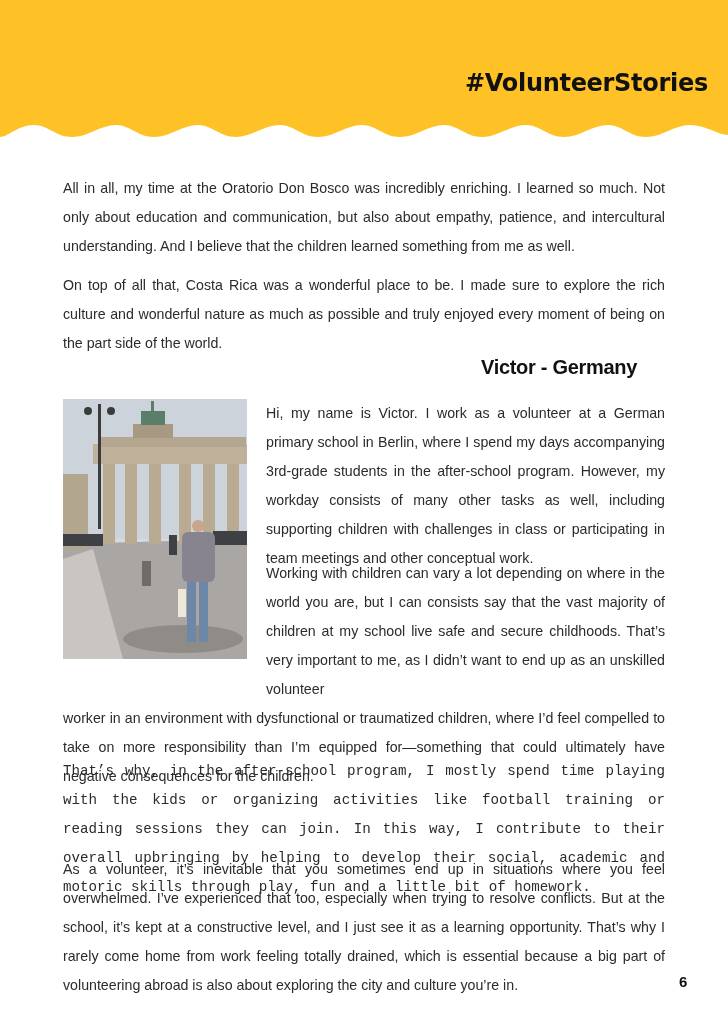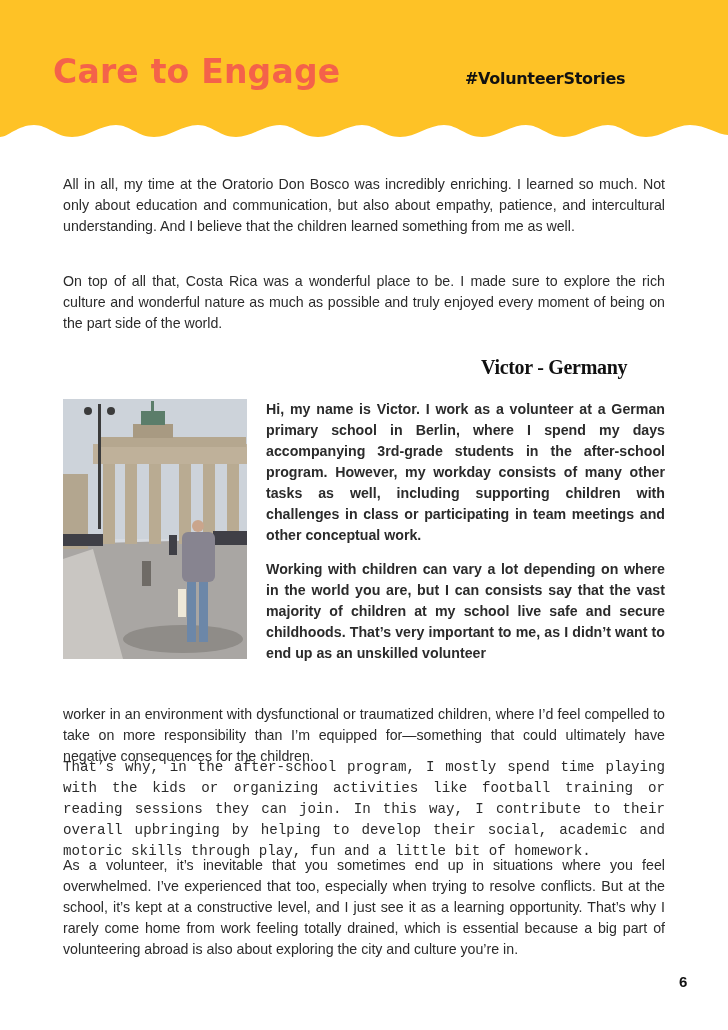--- a/index.html
+++ b/index.html
@@ -2,44 +2,43 @@
 <html><head>
 <meta charset="utf-8">
 <style>
   html, body { margin:0; padding:0; }
   body { width:728px; height:1030px; background:#ffffff; position:relative; overflow:hidden;
          font-family:"Liberation Sans", sans-serif; color:#2a2a2a; }
   .header { position:absolute; left:0; top:0; width:728px; height:140px; }
   .header svg { position:absolute; left:0; top:0; }
   .brand { position:absolute; left:53px; top:52px; font-size:33px; font-weight:bold; color:#f4624a;
            letter-spacing:0.2px; font-family:"DejaVu Sans", sans-serif; }
-  .hashtag { position:absolute; left:465px; top:69px; font-size:16px; font-weight:bold; color:#111;
+  .hashtag { position:absolute; left:465px; top:69px; font-size:24px; font-weight:bold; color:#111;
              font-family:"DejaVu Sans", sans-serif; letter-spacing:-0.3px; }
-  .para { position:absolute; left:63px; width:602px; font-size:14.2px; line-height:21px;
+  .para { position:absolute; left:63px; width:602px; font-size:14.2px; line-height:29px;
           text-align:justify; color:#2b2b2b; margin:0; }
   .para.last-left { text-align-last:left; }
   .subhead { position:absolute; left:481px; top:356px; font-size:20px; font-weight:bold; color:#111;
-             font-family:Liberation Serif, serif; letter-spacing:-0.3px; }
+             font-family:Liberation Sans, sans-serif; letter-spacing:-0.3px; }
   .photo { position:absolute; left:63px; top:399px; width:184px; height:260px; overflow:hidden; }
-  .side { left:266px; width:399px;font-weight:bold; }
+  .side { left:266px; width:399px; }
   .page-num { position:absolute; left:679px; top:973px; font-size:15px; font-weight:bold; color:#111; }
 </style>
 </head>
 <body>
 
 <div class="header">
   <svg width="728" height="140" viewBox="0 0 728 140">
     <path fill="#fec226" d="M0,0 H728 V135
       C718,135 706,125 690,125 C674,125 662,137 646,137 C630,137 622,125 608,125 C592,125 580,137 564,137
       C548,137 540,125 526,125 C510,125 498,137 482,137 C466,137 458,125 444,125 C428,125 416,137 400,137
       C384,137 376,125 362,125 C346,125 334,137 318,137 C302,137 294,125 280,125 C264,125 252,137 236,137
       C220,137 212,125 198,125 C182,125 170,137 154,137 C138,137 130,125 116,125 C100,125 88,137 72,137
       C56,137 48,125 34,125 C18,125 8,137 0,137 Z"></path>
   </svg>
-  <div class="brand">Care to Engage</div>
   <div class="hashtag">#VolunteerStories</div>
 </div>
 
 <p class="para" style="top:174px;">All in all, my time at the Oratorio Don Bosco was incredibly enriching. I learned so much. Not only about education and communication, but also about empathy, patience, and intercultural understanding. And I believe that the children learned something from me as well.</p>
 <p class="para" style="top:271px;">On top of all that, Costa Rica was a wonderful place to be. I made sure to explore the rich culture and wonderful nature as much as possible and truly enjoyed every moment of being on the part side of the world.</p>
 
 <div class="subhead">Victor - Germany</div>
 
 <div class="photo">
   <svg width="184" height="260" viewBox="0 0 184 260">

